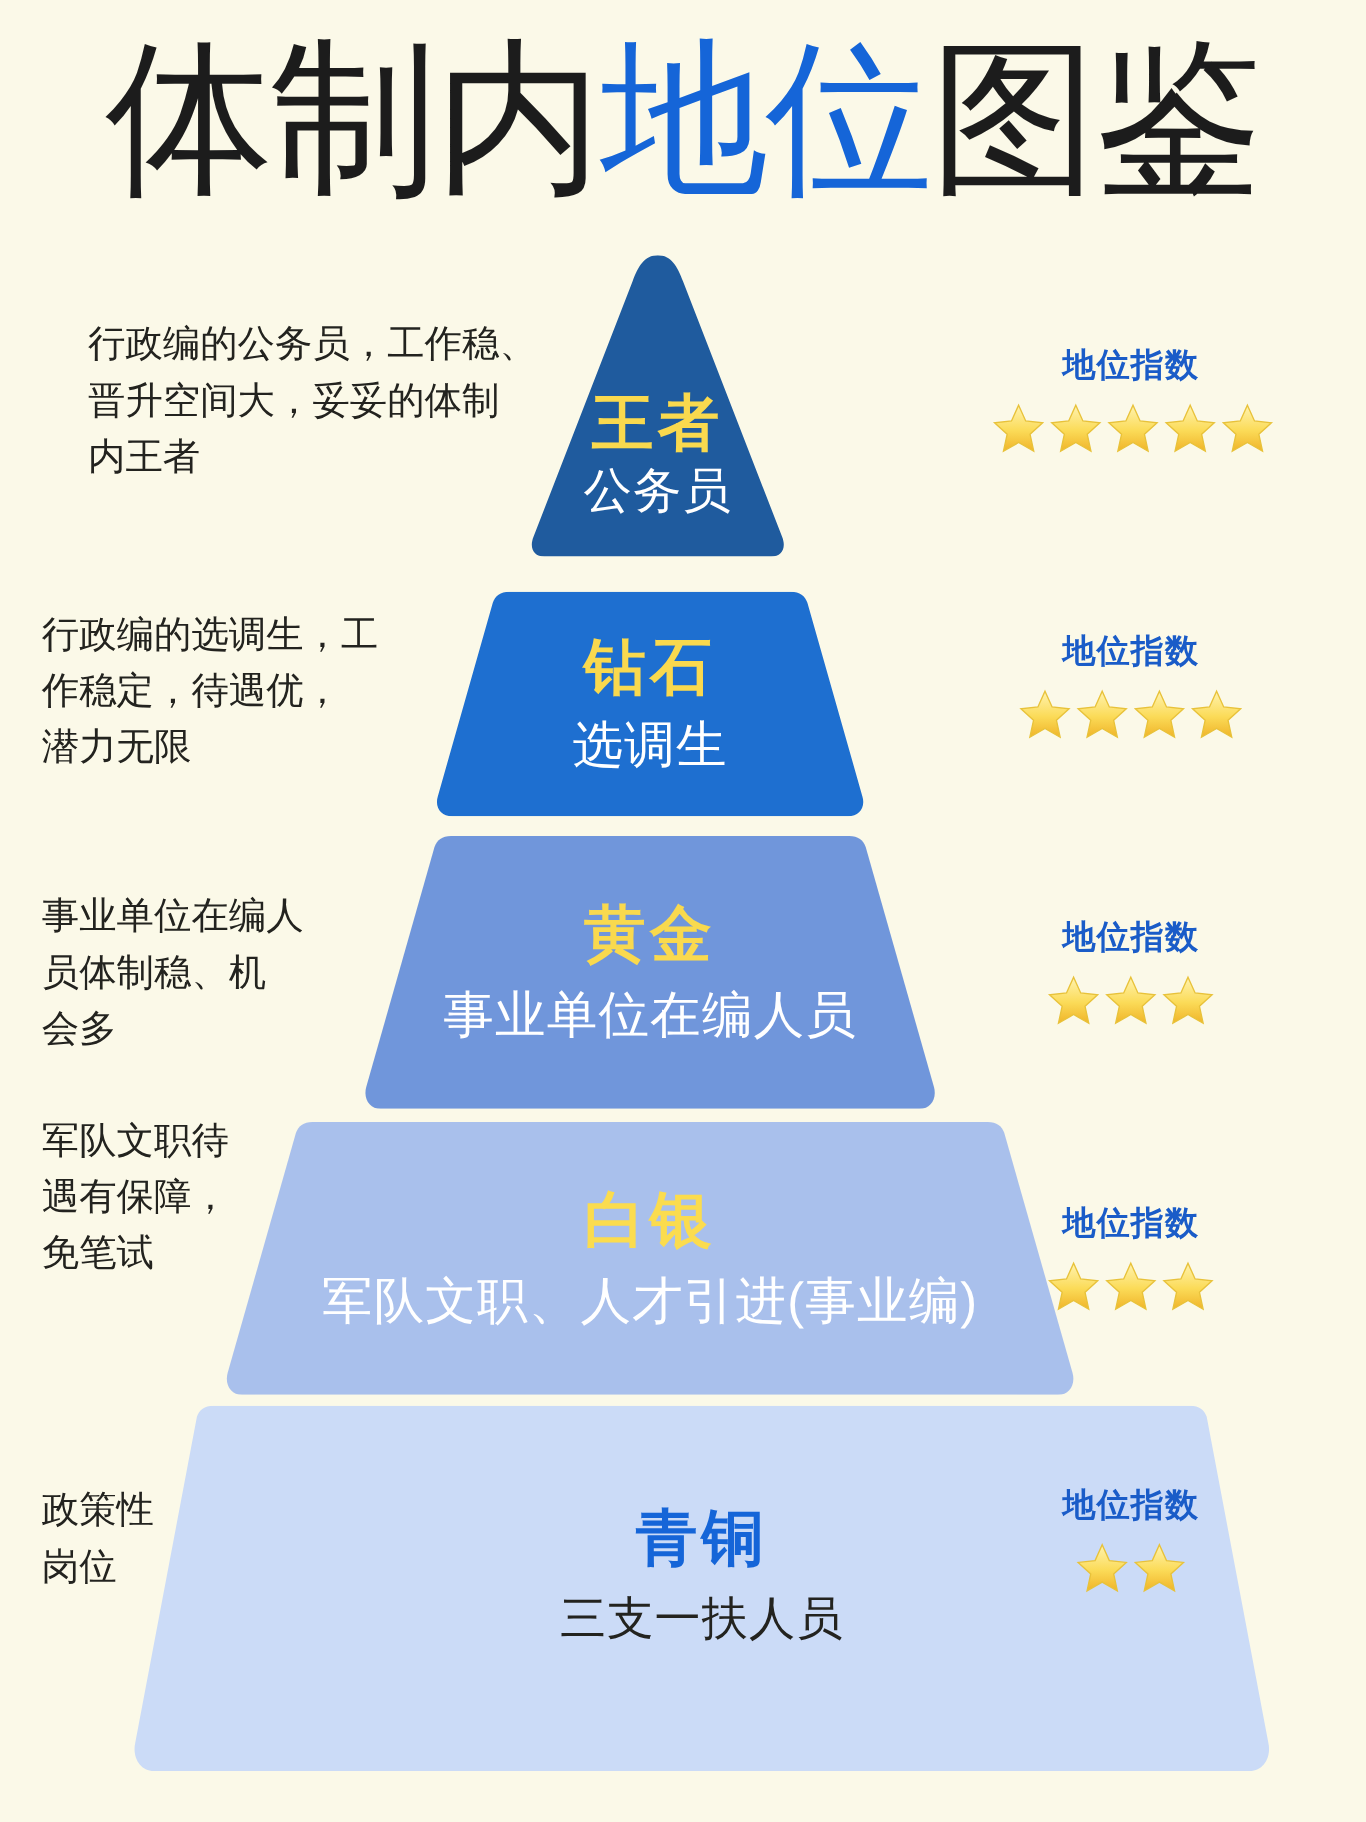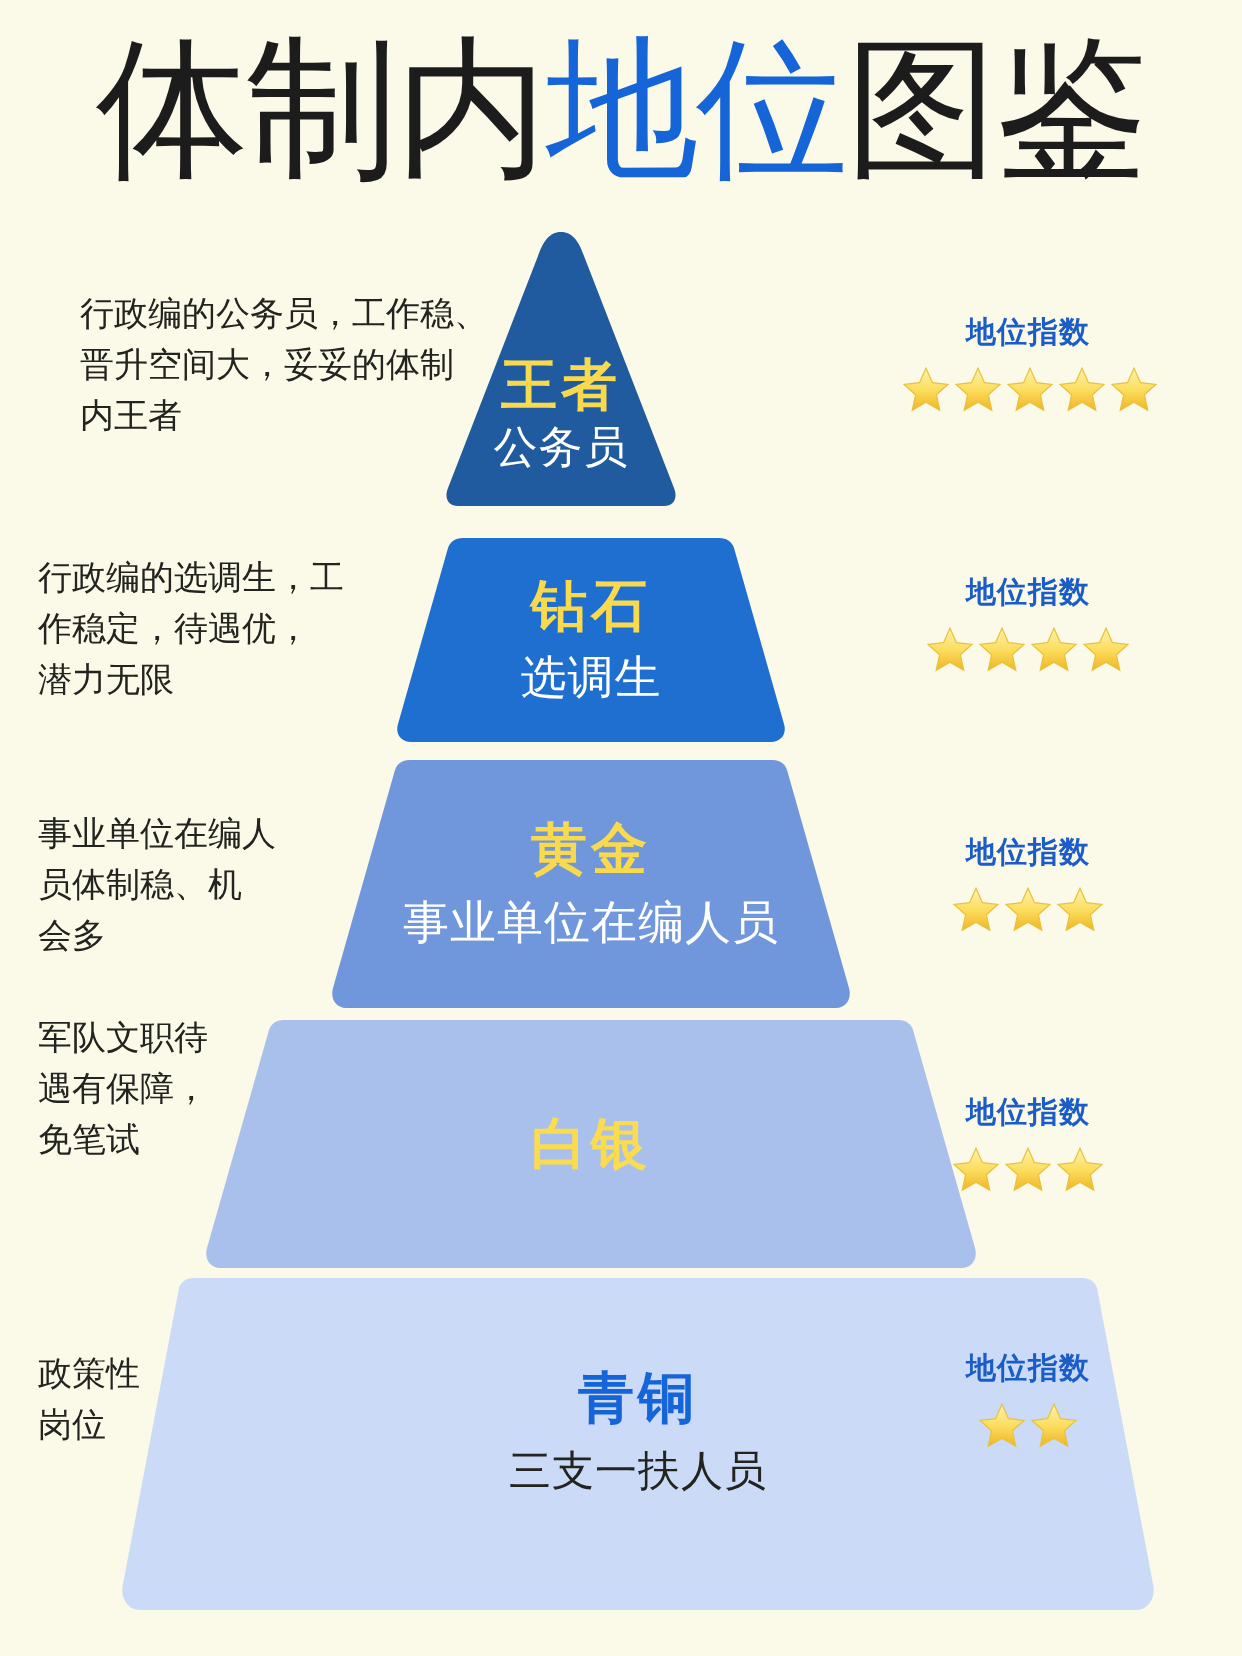--- a/index.html
+++ b/index.html
@@ -110,21 +110,21 @@
 
   <div id="title">
     <span class="seg-dark">体制内</span><span class="seg-blue">地位</span><span class="seg-dark">图鉴</span>
   </div>
 
   <div class="row">
     <div class="desc" style="left:38px; top:288px; width:430px;margin-left:42px;">行政编的公务员，工作稳、
 晋升空间大，妥妥的体制
 内王者</div>
 
-    <div class="tier" style="left:442px; top:232px; width:238px; height:274px;">
+    <div class="tier" style="left:479px; top:232px; width:238px; height:274px;">
       <svg class="shape" viewBox="0 0 238 274" preserveAspectRatio="none">
         <path d="M119 0 C131 0 137 10 142 24 L232 256 C236 266 232 274 222 274 L16 274 C6 274 2 266 6 256 L96 24 C101 10 107 0 119 0 Z" fill="#1F5B9E"></path>
       </svg>
       <div class="labels">
         <div class="rank" style="font-size:56px; color:#F9D94E; margin-top:90px;">王者</div>
         <div class="role" style="font-size:44px; color:#FFFFFF;">公务员</div>
       </div>
     </div>
 
     <div class="index-wrap" style="left:900px; top:312px; width:256px;">
@@ -216,20 +216,21 @@
     <div class="desc" style="left:38px; top:1012px; width:230px;">军队文职待
 遇有保障，
 免笔试</div>
 
     <div class="tier" style="left:204px; top:1020px; width:774px; height:248px;">
       <svg class="shape" viewBox="0 0 774 248" preserveAspectRatio="none">
         <path d="M80 0 L694 0 C702 0 707 4 709 10 L771 228 C774 239 768 248 758 248 L16 248 C6 248 0 239 3 228 L65 10 C67 4 72 0 80 0 Z" fill="#A9C0EC"></path>
       </svg>
       <div class="labels">
         <div class="rank" style="font-size:56px; color:#FBDC4E;">白银</div>
+        <div class="role" style="font-size:46px; color:#FFFFFF; margin-top:16px;">军队文职、人才引进(事业编)</div>
       </div>
     </div>
 
     <div class="index-wrap" style="left:900px; top:1092px; width:256px;">
       <div class="index-label">地位指数</div>
       <div class="stars">
         <svg class="star" viewBox="0 0 24 24">
             <path d="M12 1.6l3.1 6.9 7.4.8-5.5 5 1.6 7.4L12 17.9 5.4 21.7 7 14.3 1.5 9.3l7.4-.8z" fill="url(#g1)" stroke="#E8C23A" stroke-width="0.6"></path>
           </svg><svg class="star" viewBox="0 0 24 24">
             <path d="M12 1.6l3.1 6.9 7.4.8-5.5 5 1.6 7.4L12 17.9 5.4 21.7 7 14.3 1.5 9.3l7.4-.8z" fill="url(#g1)" stroke="#E8C23A" stroke-width="0.6"></path>

